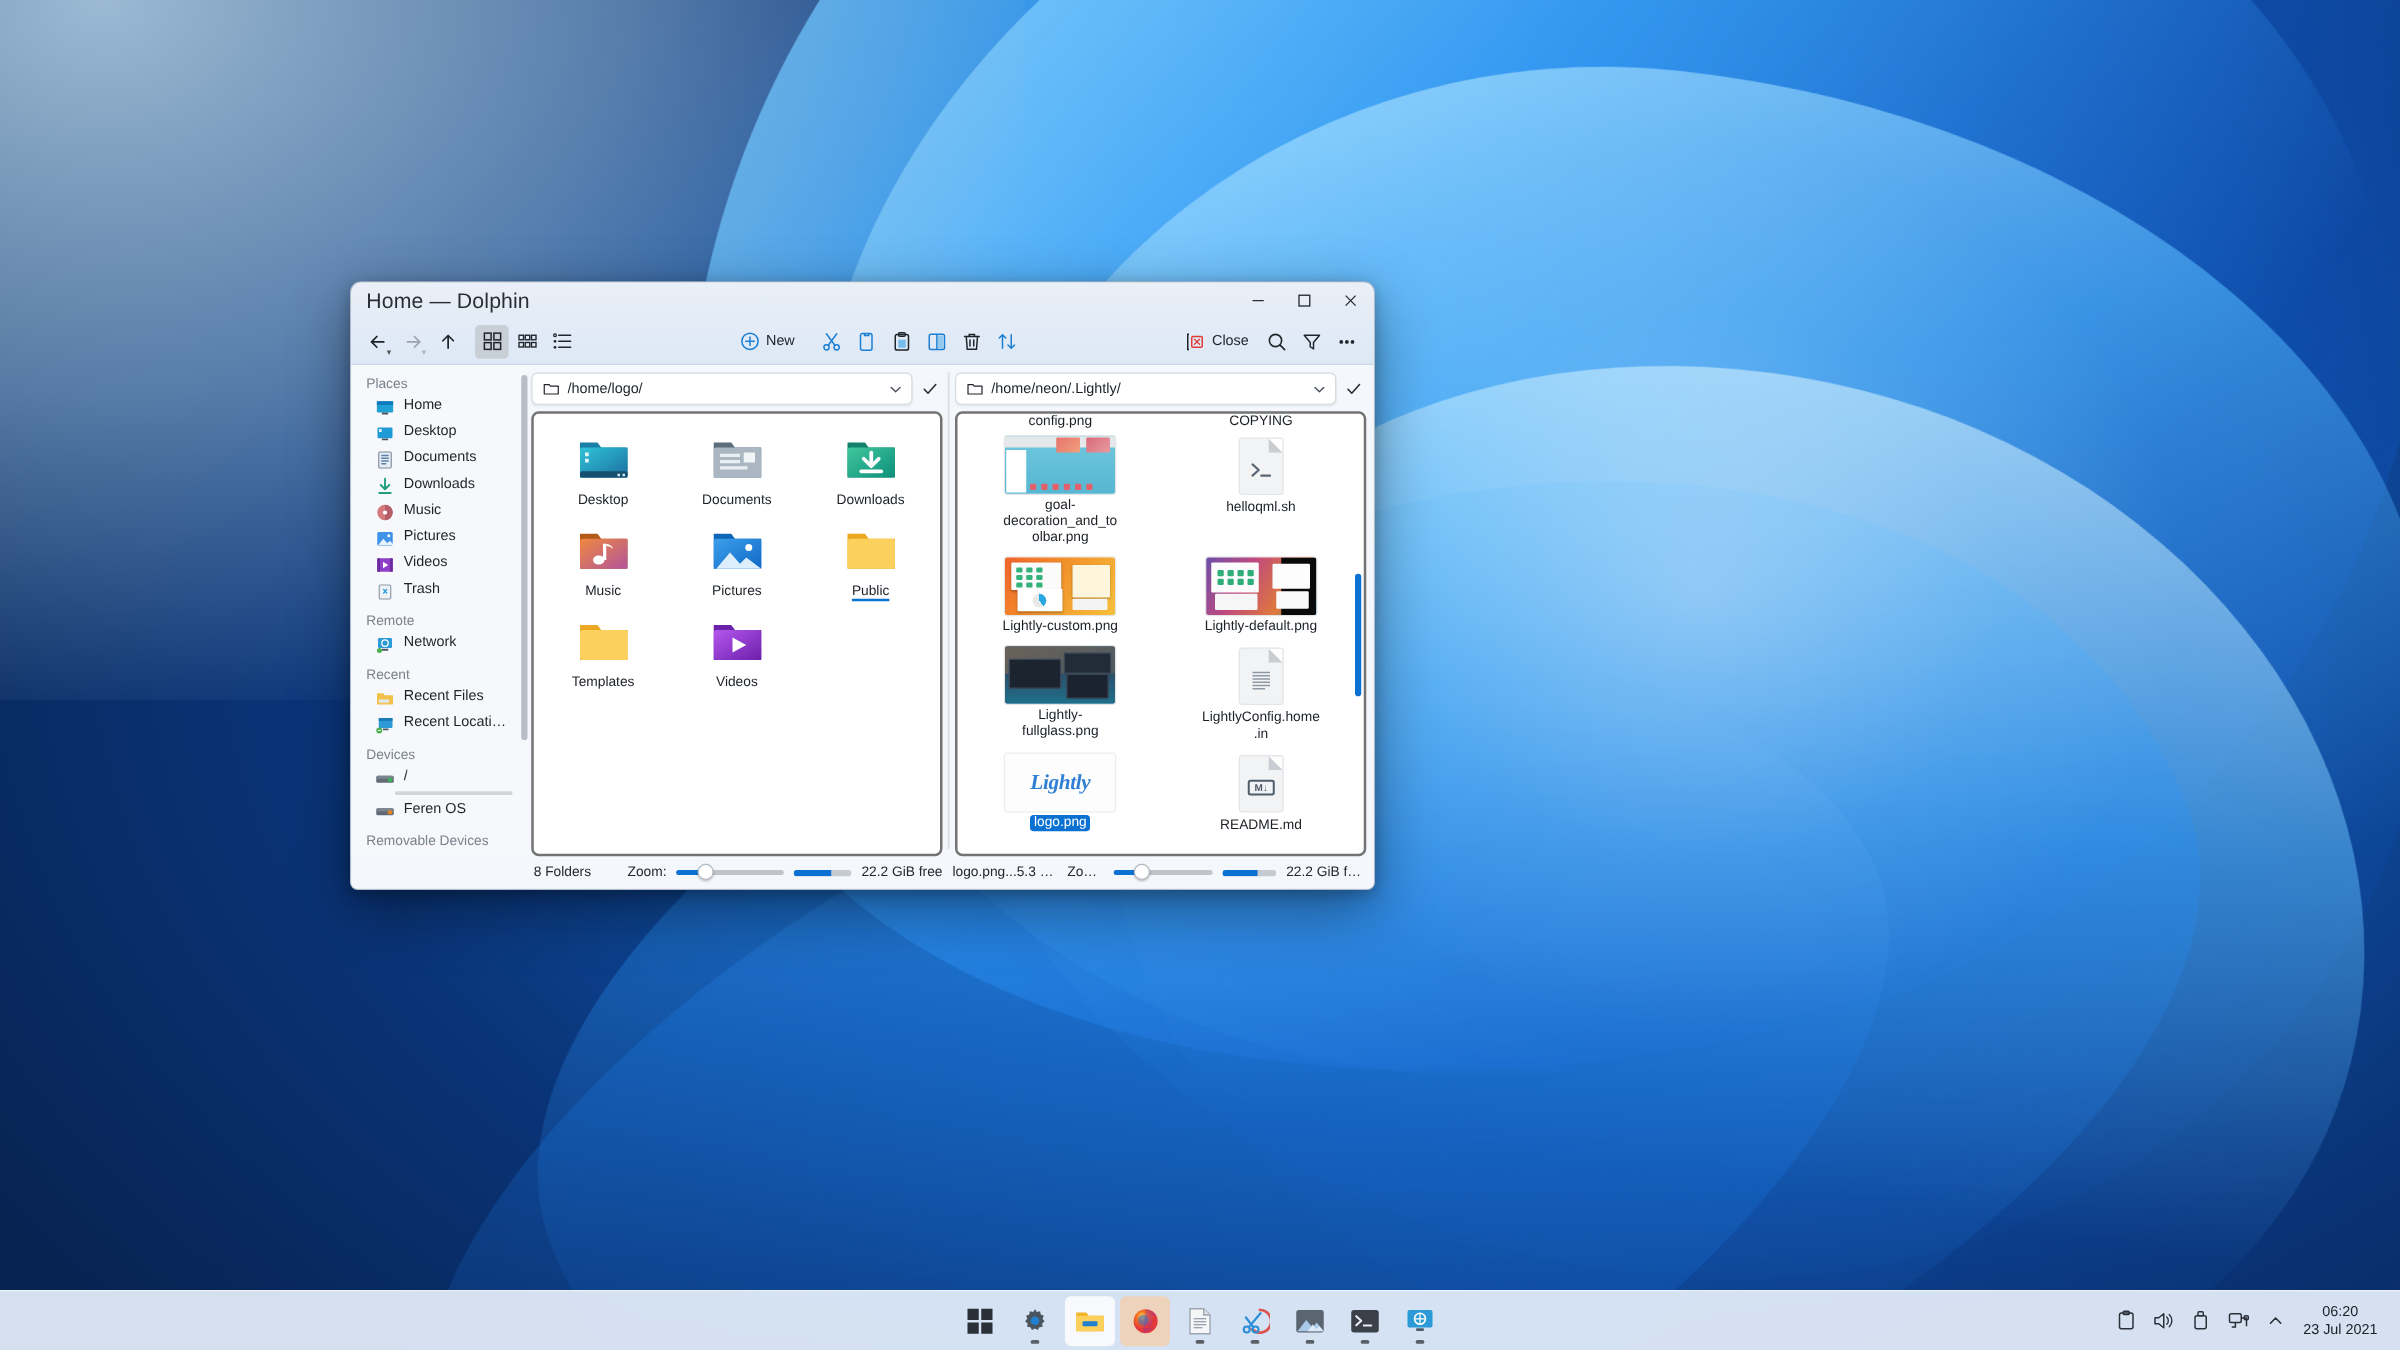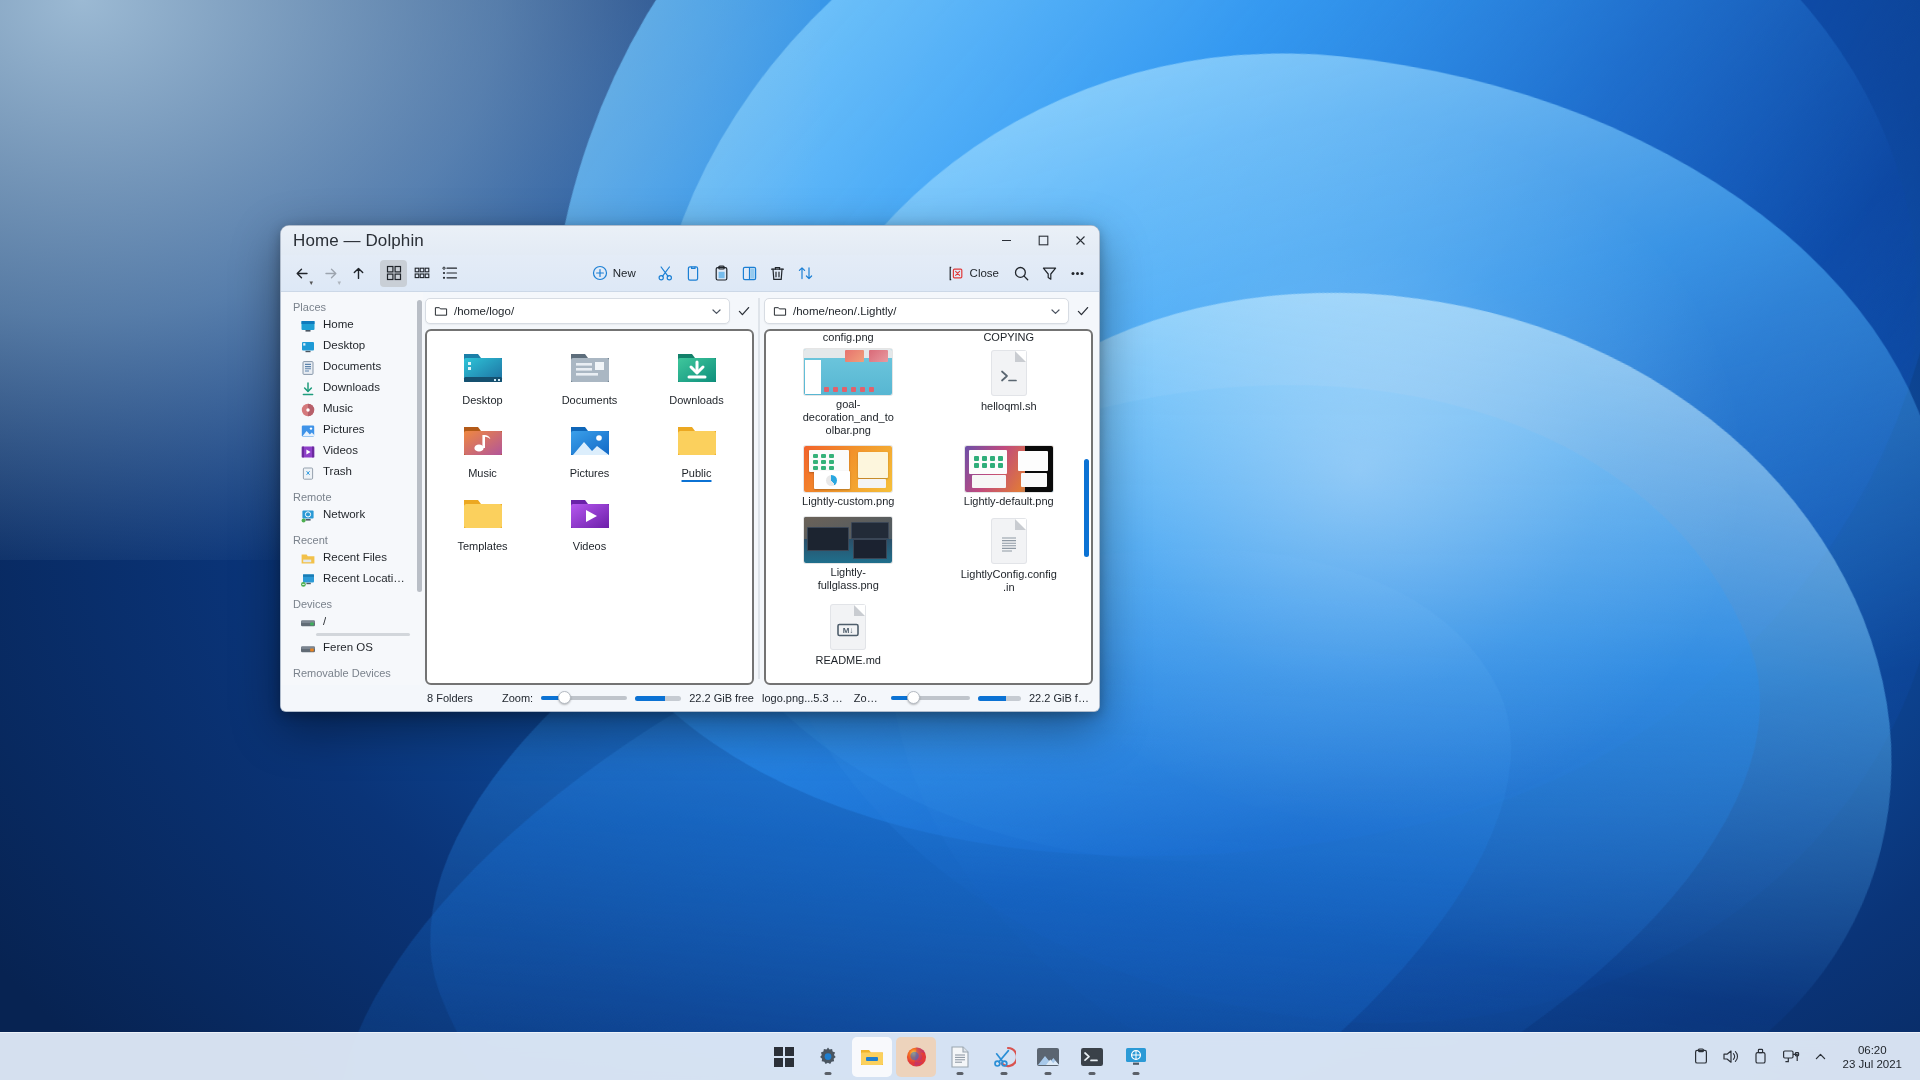--- a/index.html
+++ b/index.html
@@ -942,23 +942,31 @@
                 <span class="doc">
                     <span class="glyph">
                       <svg width="20" height="18" viewBox="0 0 20 18">
                         <g stroke="#8e99a4" stroke-width="1.1">
                           <path d="M3 3h14M3 5.6h14M3 8.2h14M3 10.8h14M3 13.4h14M3 16h10"></path>
                         </g>
                       </svg>
                     </span>
                   </span>
               </span>
-              <span class="fname">LightlyConfig.config.in</span>
-            </div>
-
+              <span class="fname">LightlyConfig.home.in</span>
+            </div>
+
+            <div class="fitem selected">
+              <span class="fico thumb">
+                <span class="tn tn-logo">
+                    <span>Lightly</span>
+                  </span>
+              </span>
+              <span class="fname">logo.png</span>
+            </div>
 
             <div class="fitem">
               <span class="fico">
                 <span class="doc">
                     <span class="glyph">
                       <svg width="24" height="16" viewBox="0 0 24 16">
                         <rect x="2" y="2.5" width="20" height="11" rx="1.4" fill="none" stroke="#4e5d6b" stroke-width="1.6"></rect>
                         <text x="12" y="11" font-family="Liberation Sans, sans-serif" font-size="8" font-weight="bold" fill="#4e5d6b" text-anchor="middle">M↓</text>
                       </svg>
                     </span>

